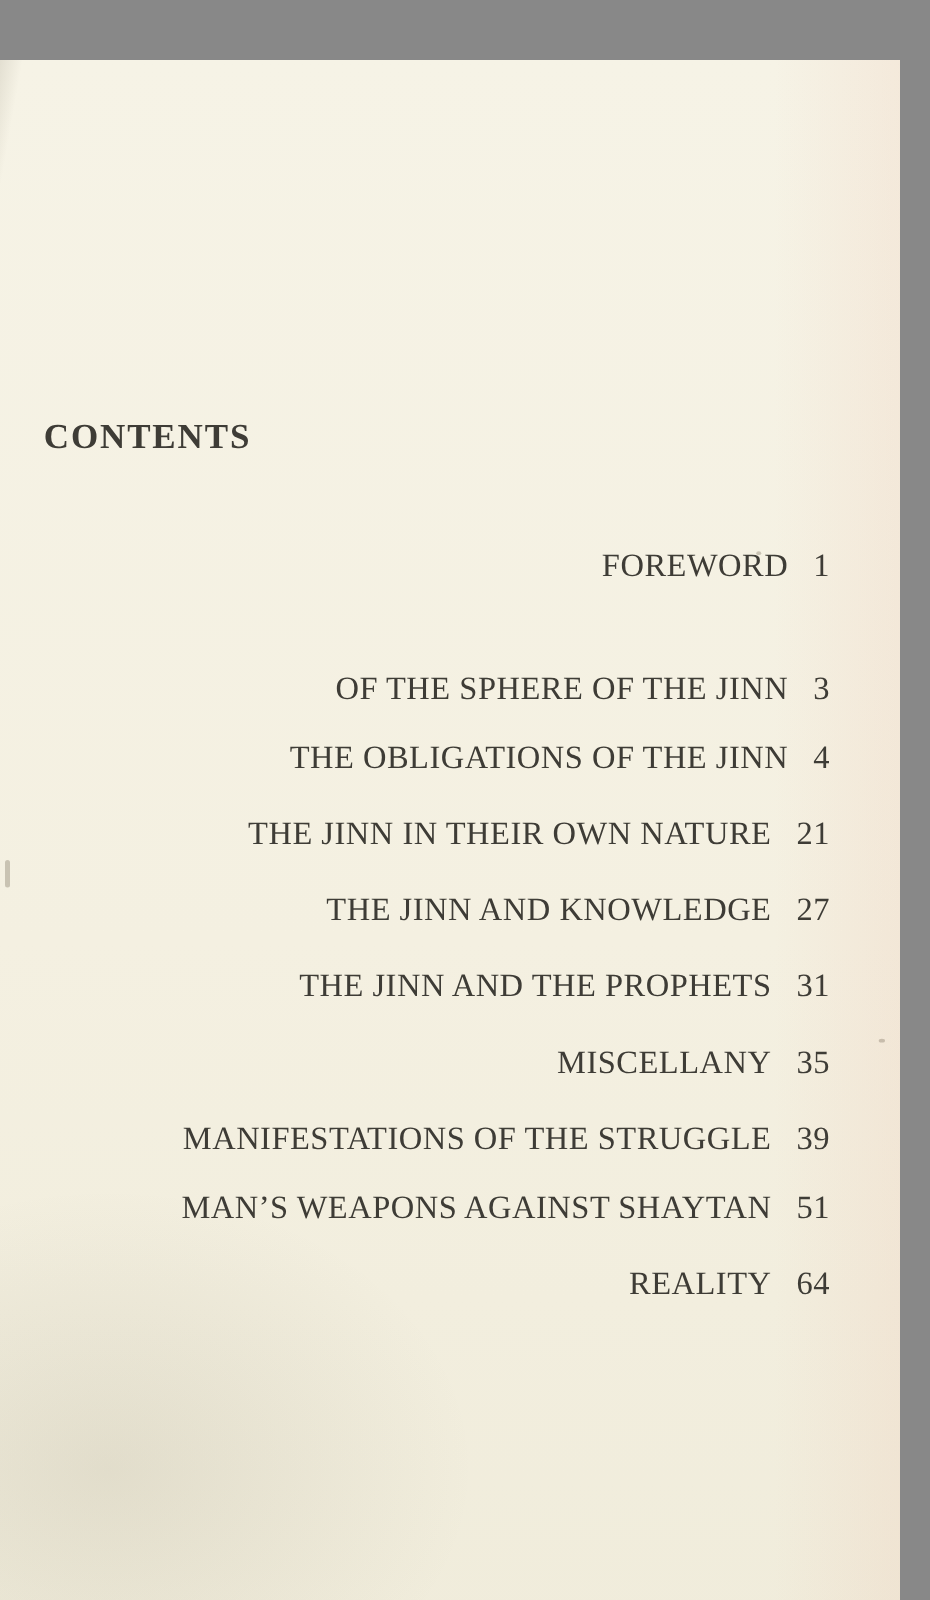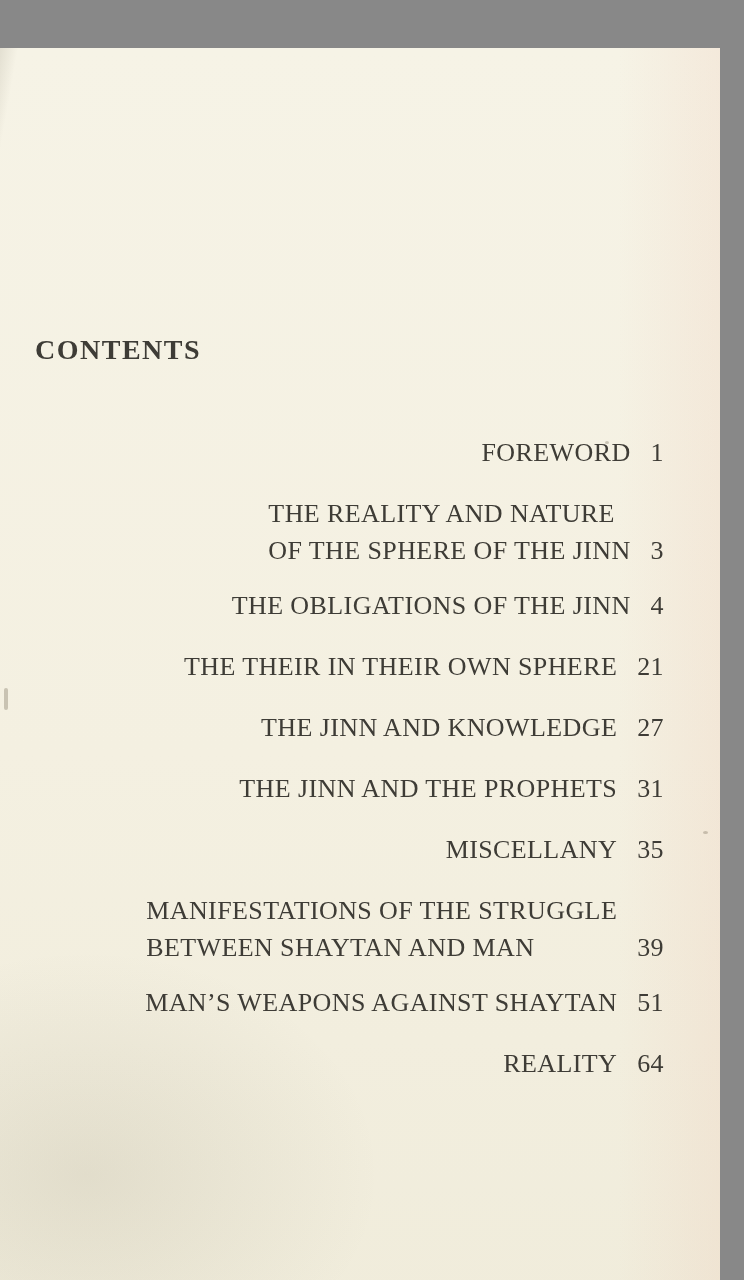--- a/index.html
+++ b/index.html
@@ -75,36 +75,36 @@
 
     <div class="toc-row">
       <div class="toc-label">
         <span>FOREWORD</span>
       </div>
       <div class="toc-page">1</div>
     </div>
 
     <div class="toc-row two-line">
       <div class="toc-label">
-        <span>THE REALITY AND NATURE</span><br>
+        <br>
         <span>OF THE SPHERE OF THE JINN</span>
       </div>
       <div class="toc-page">3</div>
     </div>
 
     <div class="toc-row">
       <div class="toc-label">
         <span>THE OBLIGATIONS OF THE JINN</span>
       </div>
       <div class="toc-page">4</div>
     </div>
 
     <div class="toc-row">
       <div class="toc-label">
-        <span>THE THEIR IN THEIR OWN SPHERE</span>
+        <span>THE JINN IN THEIR OWN NATURE</span>
       </div>
       <div class="toc-page">21</div>
     </div>
 
     <div class="toc-row">
       <div class="toc-label">
         <span>THE JINN AND KNOWLEDGE</span>
       </div>
       <div class="toc-page">27</div>
     </div>
@@ -119,21 +119,20 @@
     <div class="toc-row">
       <div class="toc-label">
         <span>MISCELLANY</span>
       </div>
       <div class="toc-page">35</div>
     </div>
 
     <div class="toc-row two-line">
       <div class="toc-label">
         <span>MANIFESTATIONS OF THE STRUGGLE</span><br>
-        <span>BETWEEN SHAYTAN AND MAN</span>
       </div>
       <div class="toc-page">39</div>
     </div>
 
     <div class="toc-row">
       <div class="toc-label">
         <span>MAN’S WEAPONS AGAINST SHAYTAN</span>
       </div>
       <div class="toc-page">51</div>
     </div>

